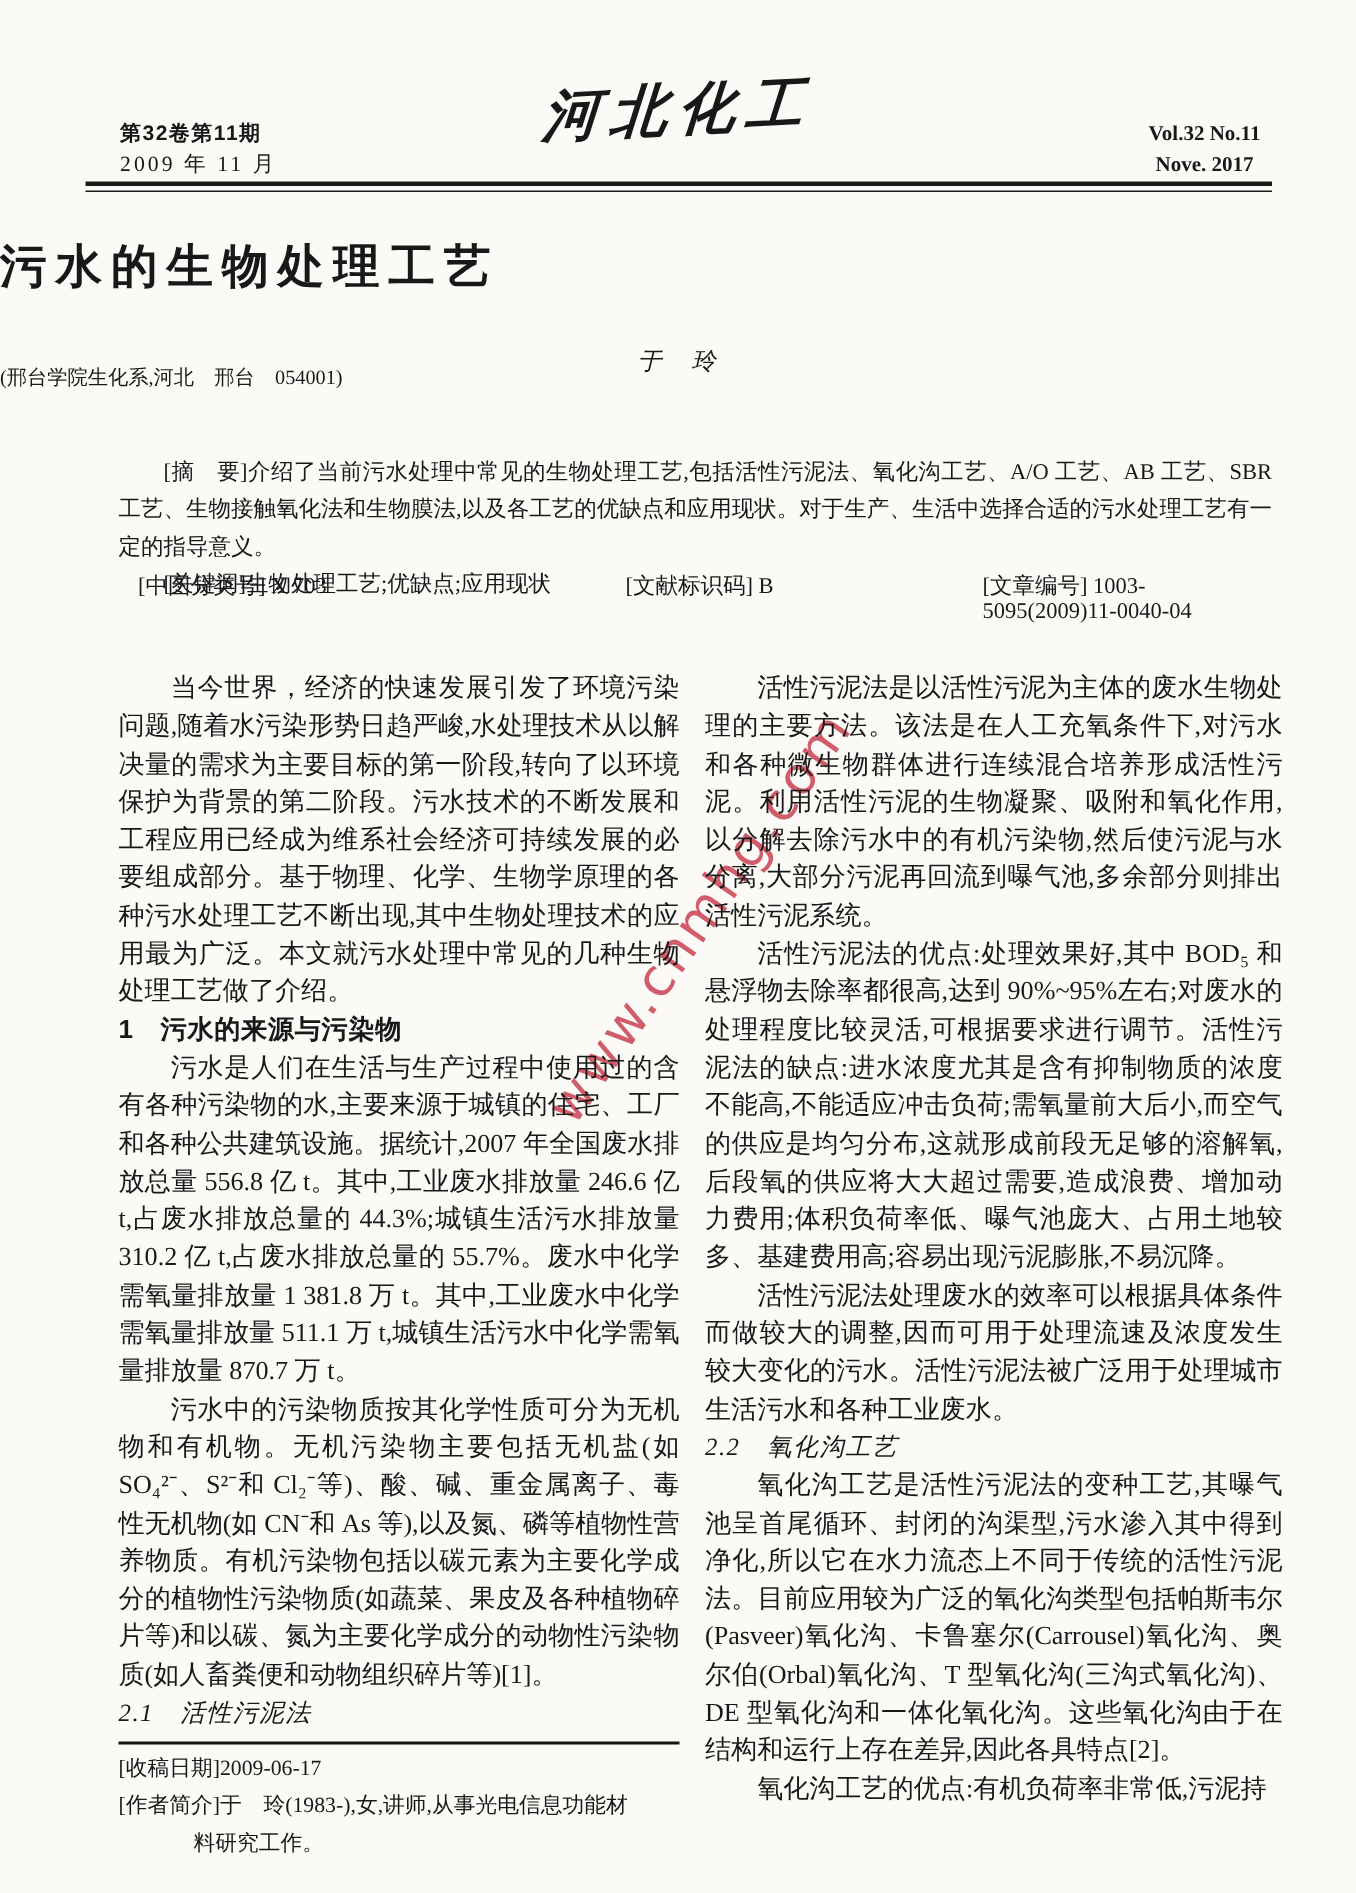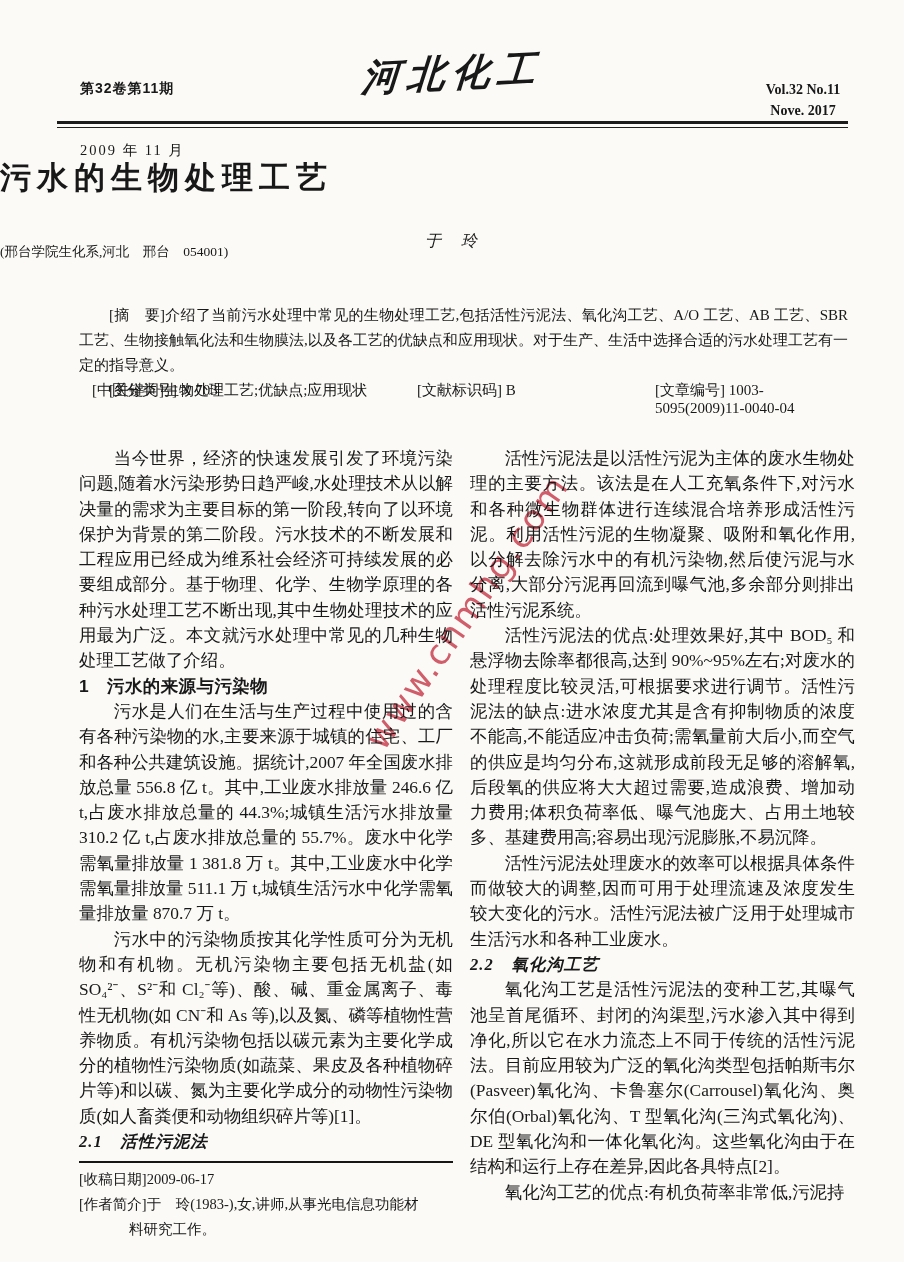--- a/index.html
+++ b/index.html
@@ -4,21 +4,21 @@
 <style>
   html,body{margin:0;padding:0;background:#e8e8e8;}
   #page{
     position:relative; width:904px; height:1262px; margin:0 auto;
     background:#fbfaf7; color:#181818; overflow:hidden;
     font-family:"Liberation Serif","DejaVu Serif",serif;
   }
   
   .hdr-cn{position:absolute; left:80px; top:77px; line-height:22px;}
   .hdr-cn .l1{font-family:"Liberation Sans","DejaVu Sans",sans-serif; font-weight:bold; font-size:14px; letter-spacing:1px;}
-  .hdr-cn .l2{font-size:14.5px; letter-spacing:2px;margin-top:40px;}
+  .hdr-cn .l2{font-size:14.5px; letter-spacing:2px;}
   .hdr-logo{
     position:absolute; left:50%; top:48px; transform:translateX(-50%) skewX(-7deg) rotate(-3deg);
     font-size:38px; font-weight:bold; font-style:italic; letter-spacing:7px; white-space:nowrap;
   }
   .hdr-en{position:absolute; left:758px; top:79px; width:90px; text-align:center; line-height:21px;
           font-weight:bold; font-size:14px;}
   .hdr-rule{position:absolute; left:57px; top:121px; width:791px; height:3px;
             border-top:3px solid #1c1c1c; border-bottom:1.5px solid #1c1c1c;}
   
   .title{position:absolute; left:0; top:157px; width:100%; 
@@ -34,21 +34,21 @@
   .meta .m1{position:absolute; left:13px;}
   .meta .m2{position:absolute; left:338px;}
   .meta .m3{position:absolute; left:576px;}
   
   .col{position:absolute; top:446px; font-size:17.4px; line-height:25.3px; text-align:justify;}
   .col-left{left:79px;  width:374px;}
   .col-right{left:470px; width:385px;}
   .col p{margin:0; text-indent:2em;font-family:Liberation Serif, serif;}
   .col .sec{margin:0; font-size:17.4px; font-weight:bold; text-indent:0;
             font-family:"Liberation Sans","DejaVu Sans",sans-serif; letter-spacing:0.5px;}
-  .col .subsec{margin:0; font-size:16.5px; font-weight:bold; font-style:italic; text-indent:0; letter-spacing:1px;}
+  .col .subsec{margin:0; font-size:16.5px; font-weight:normal; font-style:italic; text-indent:0; letter-spacing:1px;}
   
   .fn-rule{border:none; border-top:2px solid #161616; margin:7px 0 4px 0; width:374px; height:0;}
   .fn{font-size:14.5px; line-height:25px; text-indent:0 !important; text-align:left !important;}
   .fn.hang{margin-left:50px;}
   
   .watermark{
     position:absolute; left:467px; top:612px;
     transform:translate(-50%,-50%) rotate(-55deg);
     font-family:"DejaVu Sans","Liberation Sans",sans-serif;
     font-size:35px; letter-spacing:2px; white-space:nowrap;

